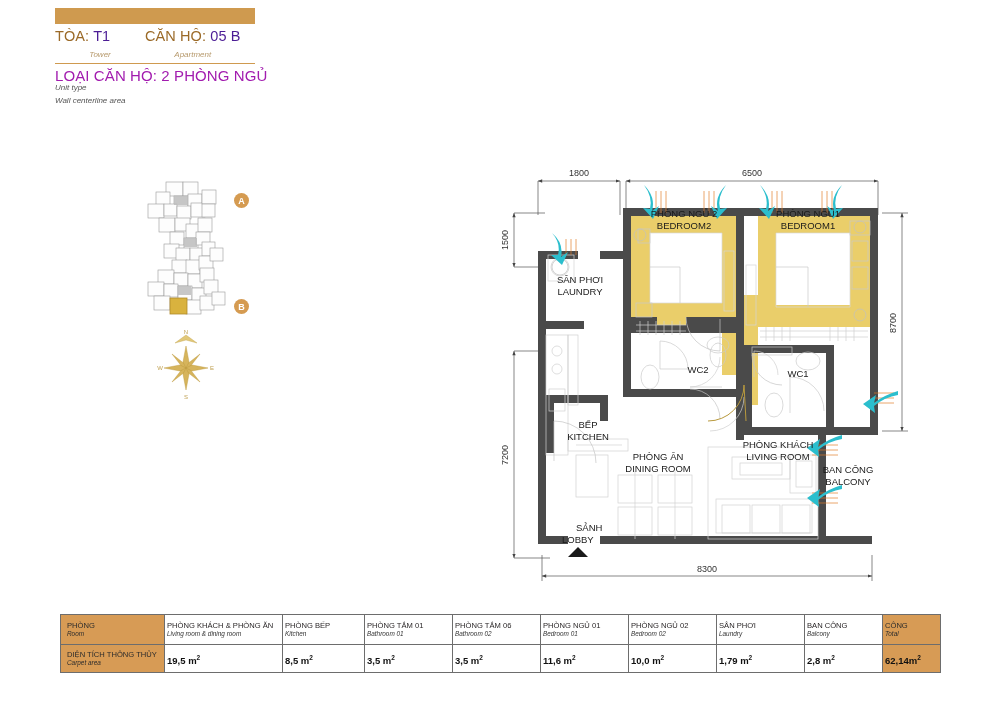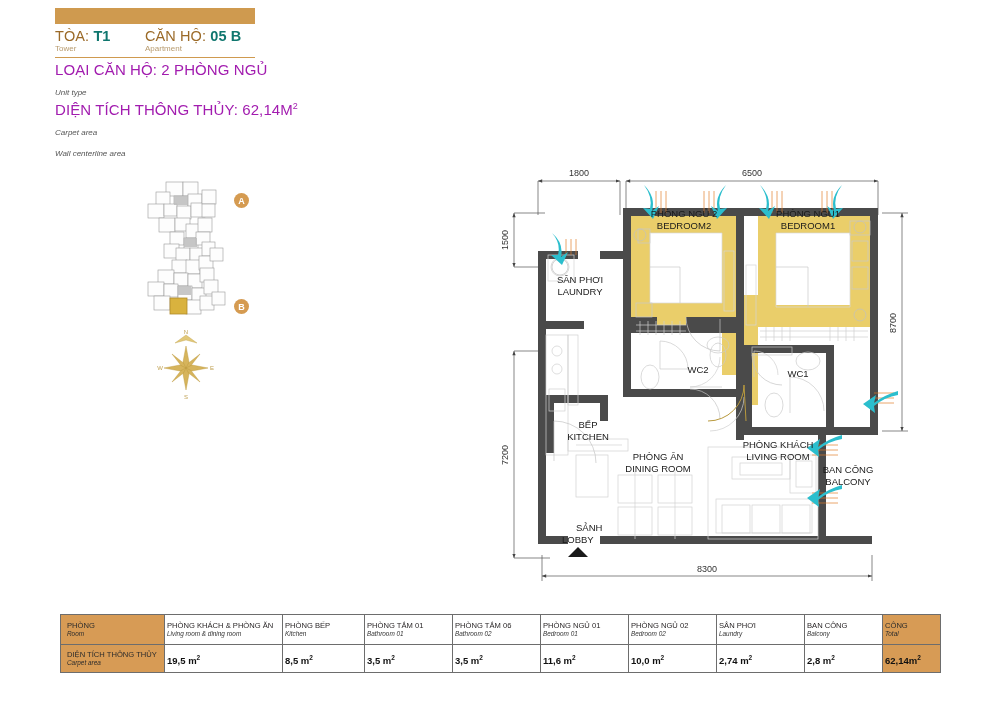--- a/index.html
+++ b/index.html
@@ -5,28 +5,28 @@
   html,body{margin:0;padding:0;background:#ffffff;}
   body{width:1000px;height:707px;position:relative;overflow:hidden;
        font-family:"Liberation Sans","DejaVu Sans",sans-serif;color:#231f20;}
 
   
   #header{position:absolute;left:55px;top:8px;width:240px;}
   #header .bar{height:16px;background:#cf9a4f;width:200px;}
   #hdr-row1{display:flex;margin-top:5px;}
   .kv{line-height:1.0;}
   .kv .main{font-size:14.5px;color:#9b6a28;letter-spacing:.1px;}
-  .kv .main b{color:#0f766e;font-weight:bold;}
-  .kv .sub{font-size:8px;color:#b79a6d;margin-top:1px;}
+  .kv .main b{color:#4c1d95;font-weight:normal;}
+  .kv .sub{font-size:8px;font-style:italic;color:#b79a6d;margin-top:7px;text-align:center;}
   #kv-tower{width:90px;}
   #rule{width:200px;height:1px;background:#cf9a4f;margin-top:4px;}
 
   .line{margin-top:4px;line-height:1.05;}
   .line .t{font-size:15px;color:#a21caf;letter-spacing:.1px;white-space:nowrap;}
-  .line .s{font-size:8px;font-style:italic;color:#555;margin-top:12px;}
+  .line .s{font-size:8px;font-style:italic;color:#555;margin-top:1px;}
   .sup{font-size:9px;vertical-align:super;}
 
   
   #keyplan{position:absolute;left:128px;top:178px;width:130px;height:145px;}
   #keyplan svg{display:block;}
   .marker{position:absolute;width:15px;height:15px;border-radius:50%;
           background:#d59b51;color:#fff;font-size:9px;font-weight:bold;
           display:flex;align-items:center;justify-content:center;}
   #marker-a{left:234px;top:193px;}
   #marker-b{left:234px;top:299px;}
@@ -68,24 +68,20 @@
       <div class="sub">Apartment</div>
     </div>
   </div>
   <div id="rule"></div>
 
   <div class="line">
     <div class="t">LOẠI CĂN HỘ: 2 PHÒNG NGỦ</div>
     <div class="s">Unit type</div>
   </div>
 
-  <div class="line">
-    <div class="t"><span>DIỆN TÍCH THÔNG THỦY: 62,14M</span><span class="sup">2</span></div>
-    <div class="s">Carpet area</div>
-  </div>
 
   <div class="line">
     <div class="s">Wall centerline area</div>
   </div>
 </div>
 
 <div id="keyplan">
   <svg width="130" height="145" viewBox="0 0 130 145">
     <g stroke="#9a9a9a" stroke-width="0.6" fill="#fdfdfd">
 
@@ -510,21 +506,21 @@
         <span class="val"><span>8,5 m</span><span class="sup">2</span></span></td>
       <td>
         <span class="val"><span>3,5 m</span><span class="sup">2</span></span></td>
       <td>
         <span class="val"><span>3,5 m</span><span class="sup">2</span></span></td>
       <td>
         <span class="val"><span>11,6 m</span><span class="sup">2</span></span></td>
       <td>
         <span class="val"><span>10,0 m</span><span class="sup">2</span></span></td>
       <td>
-        <span class="val"><span>2,74 m</span><span class="sup">2</span></span></td>
+        <span class="val"><span>1,79 m</span><span class="sup">2</span></span></td>
       <td>
         <span class="val"><span>2,8 m</span><span class="sup">2</span></span></td>
       <td class="orange">
         <span class="val"><span>62,14m</span><span class="sup">2</span></span></td>
     </tr>
   </tbody>
     </table>
 </div>
 
 </body></html>

